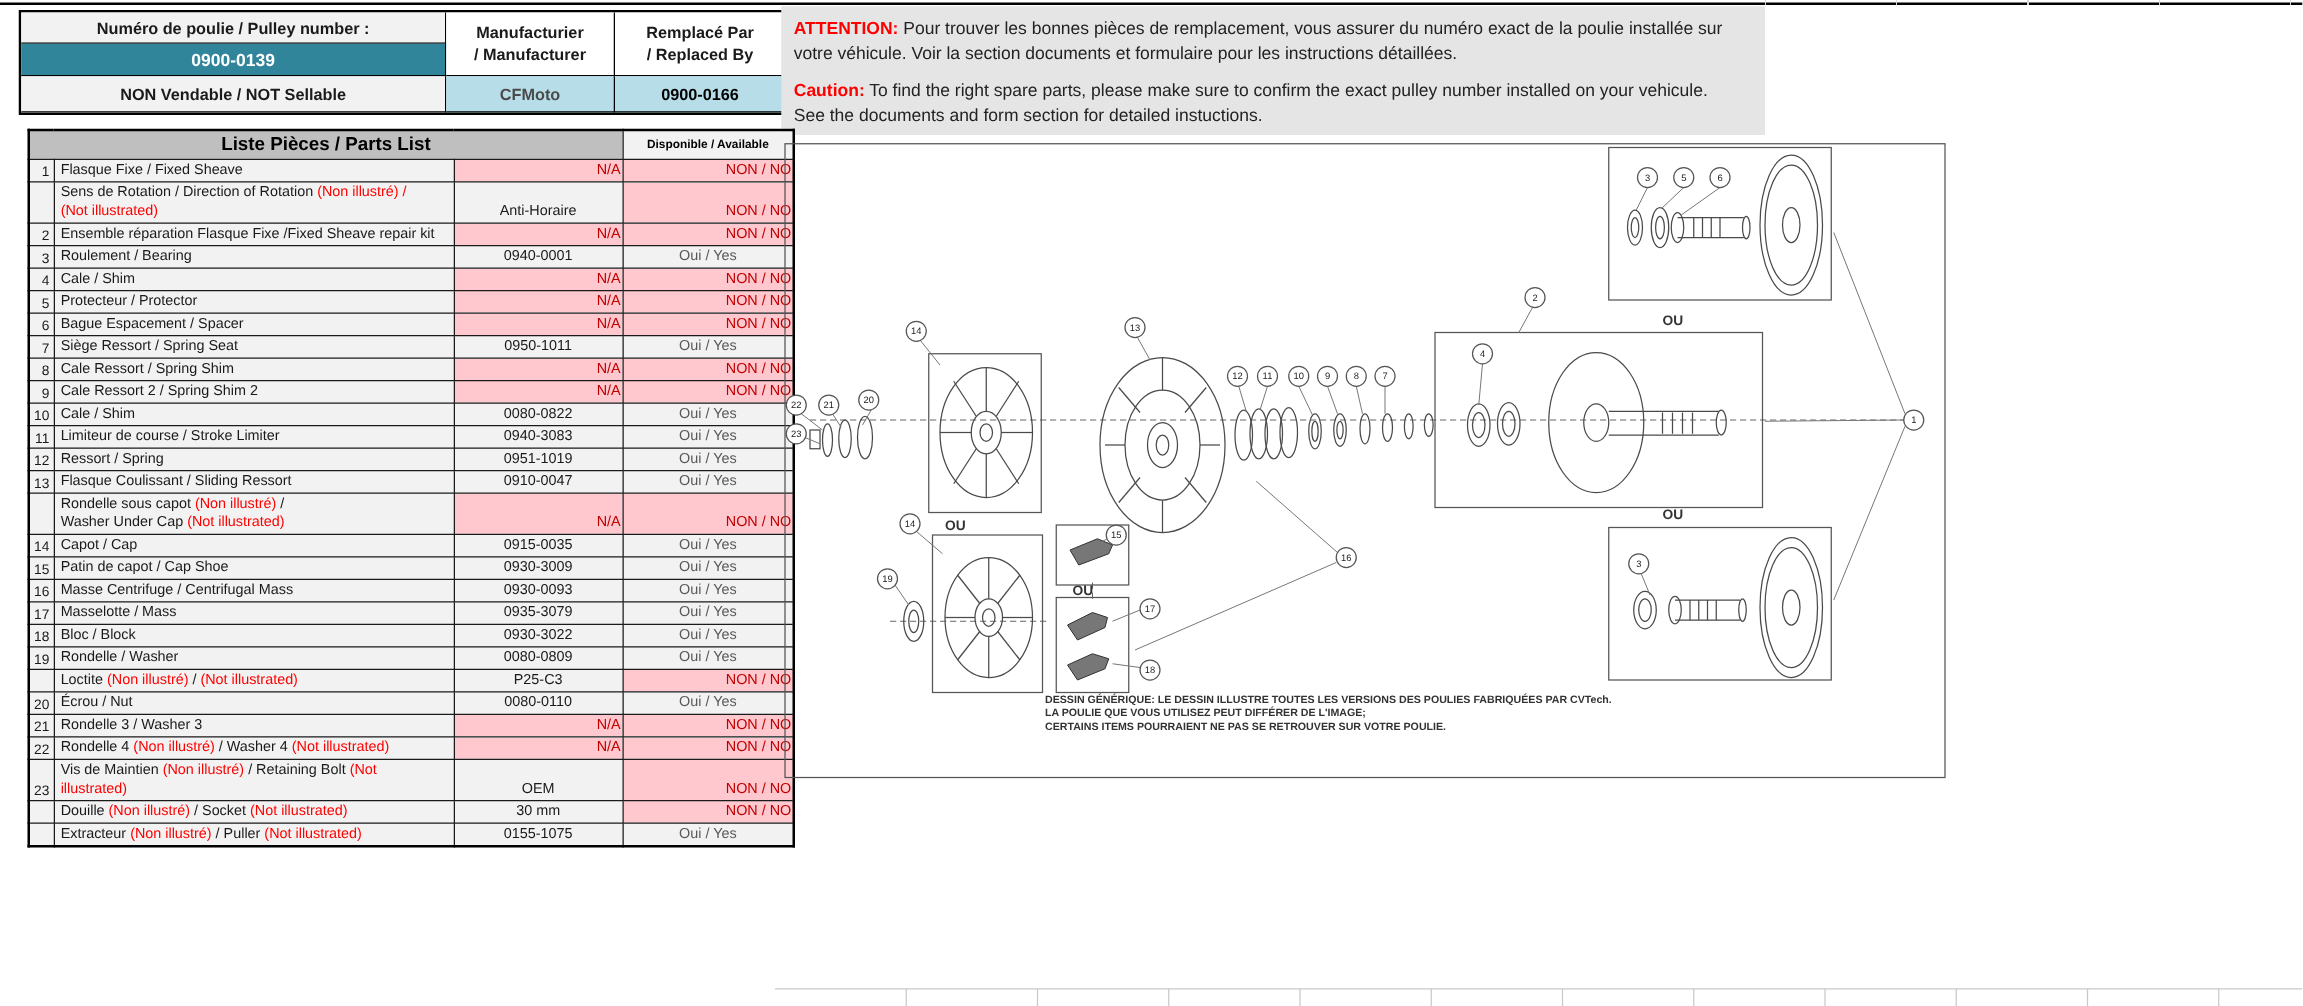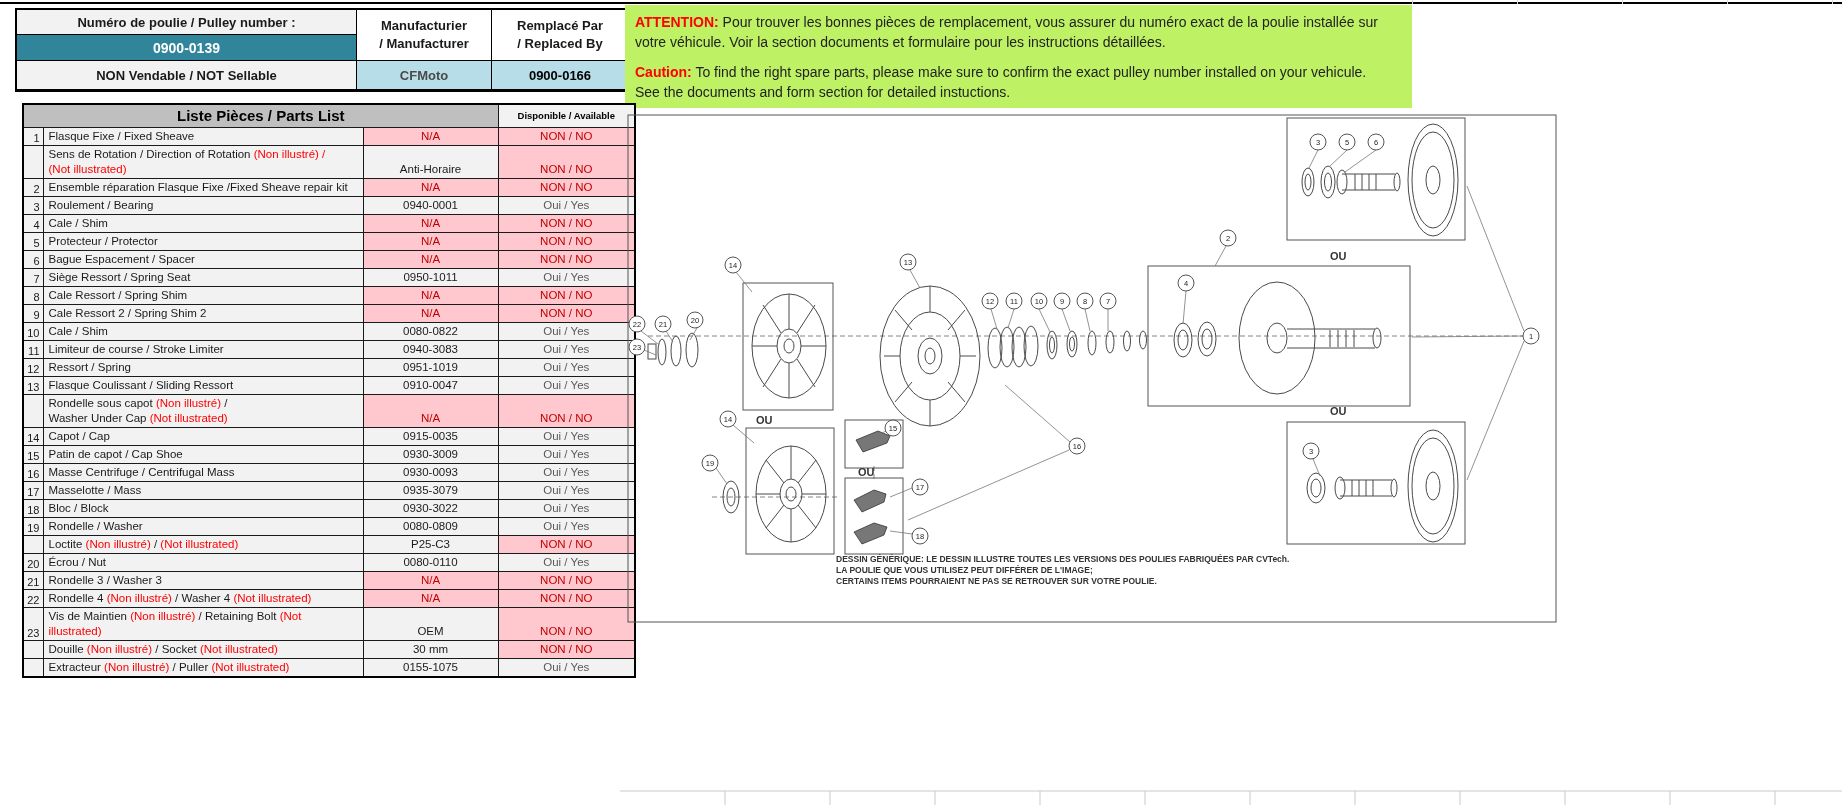--- a/index.html
+++ b/index.html
@@ -18,41 +18,41 @@
   .h-label{grid-column:1;grid-row:1;background:#F2F2F2;}
   .h-teal{grid-column:1;grid-row:2;background:#31859B;color:#fff;font-size:14px;}
   .h-sub{grid-column:1;grid-row:3;background:#F2F2F2;}
   .h-manu-label{grid-column:2;grid-row:1/3;background:#fff;flex-direction:column;line-height:18px;}
   .h-manu-val{grid-column:2;grid-row:3;background:#B7DEE8;color:#4a4a4a;text-align:center;}
   .h-repl-label{grid-column:3;grid-row:1/3;background:#fff;flex-direction:column;line-height:18px;}
   .h-repl-val{grid-column:3;grid-row:3;background:#B7DEE8;color:#000;}
 
   
   .notice{position:absolute;left:625px;top:5px;width:787px;height:103px;box-sizing:border-box;
-    background:#bef264;padding:5px 20px 4px 10px;font-size:14px;line-height:20px;color:#222;}
+    background:#e5e5e5;padding:5px 20px 4px 10px;font-size:14px;line-height:20px;color:#222;}
   .notice p{margin:2px 0 0 0;}
   .notice p.fr{margin-bottom:10px;}
   .red{color:#FF0000;}
   .bold{font-weight:bold;}
 
   
   table.parts{position:absolute;left:22px;top:103px;width:612px;border-collapse:collapse;
     table-layout:fixed;border:2px solid #000;background:#F2F2F2;}
   table.parts col.c-num{width:20px;}
   table.parts col.c-desc{width:320px;}
   table.parts col.c-part{width:135px;}
   table.parts col.c-avail{width:137px;}
   table.parts th,table.parts td{border:1px solid #1a1a1a;box-sizing:border-box;overflow:hidden;}
   th.t-title{height:23px;background:#BFBFBF;font-size:15px;font-weight:bold;text-align:center;color:#000;}
   th.t-avail{background:#F2F2F2;font-size:9.5px;font-weight:bold;text-align:center;color:#000;}
   td{height:17px;background:#F2F2F2;vertical-align:bottom;}
   td.num{text-align:right;font-size:11px;padding:0 3px 1px 0;}
   td.desc{font-size:11.5px;line-height:15px;padding:1px 3px 1px 5px;white-space:pre-wrap;text-align:left;}
   td.part,td.avail{text-align:center;font-size:11.5px;line-height:15px;padding-bottom:1px;}
-  td.bad{background:#FFC7CE;color:#C00000;}
+  td.bad{background:#FFC7CE;color:#C00000;text-align:right;}
   td.avail.ok{color:#595959;}
 
   
   svg.diagram{position:absolute;left:620px;top:112px;}
   .dg-stroke{stroke:#4a4a4a;fill:none;stroke-width:1;}
   .dg-box{stroke:#555;fill:none;stroke-width:1;}
   .dg-dash{stroke:#666;fill:none;stroke-width:0.8;stroke-dasharray:5 3;}
   .dg-leader{stroke:#777;stroke-width:0.8;}
   .dg-shoe{fill:#777;stroke:#333;stroke-width:0.8;}
   g.callouts circle{fill:#fff;stroke:#555;stroke-width:1;}

